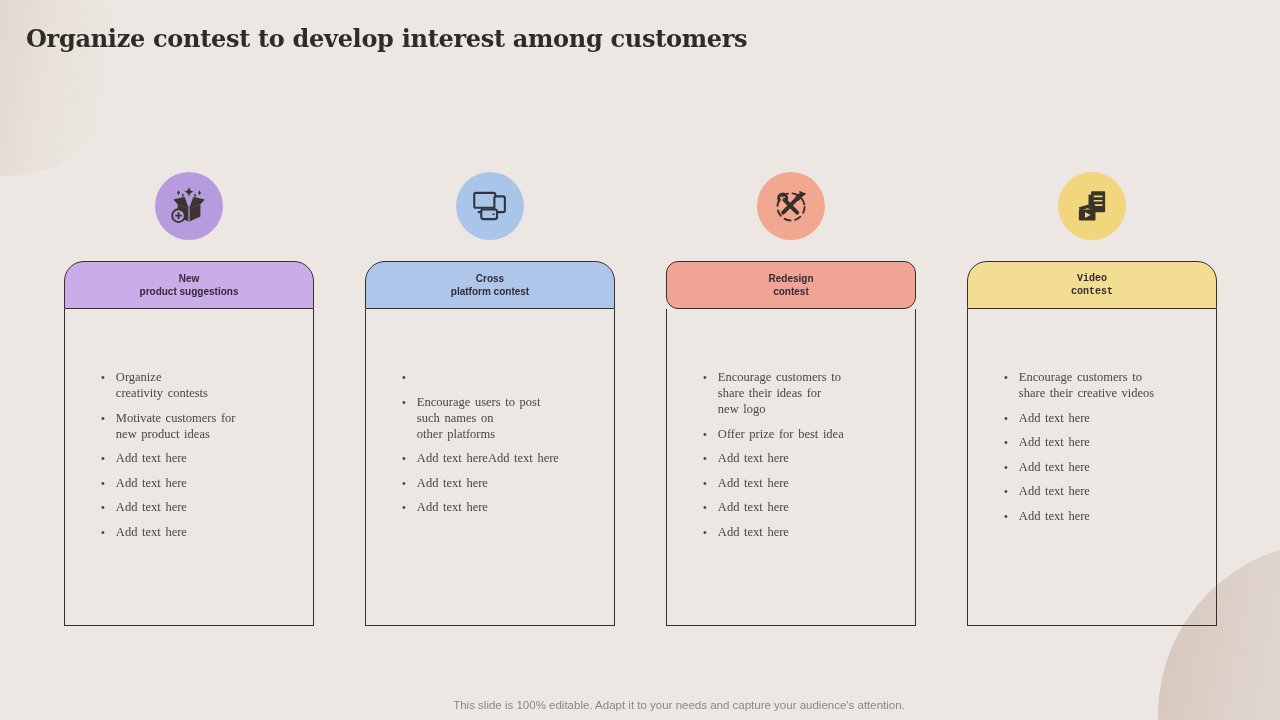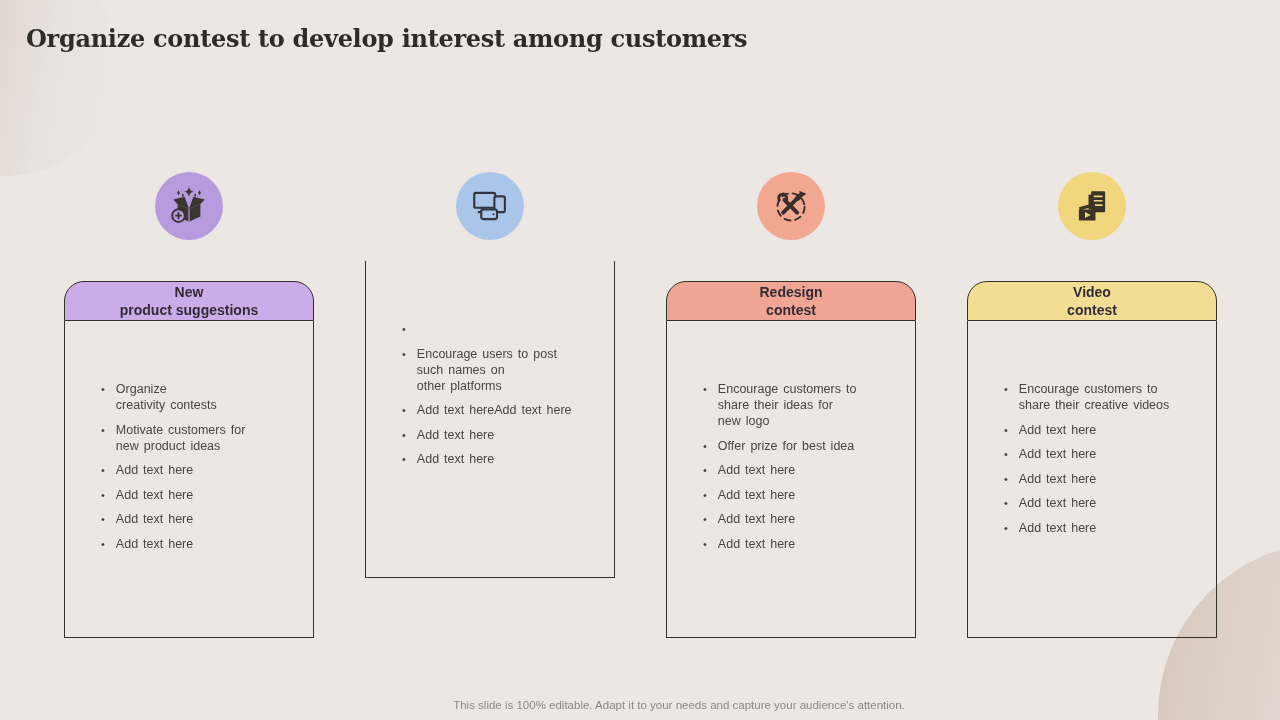--- a/index.html
+++ b/index.html
@@ -29,37 +29,37 @@
     position:absolute; left:64px; top:172px; display:flex; gap:51px;
   }
   .column{ width:250px; display:flex; flex-direction:column; align-items:center; }
   .icon-circle{
     width:68px; height:68px; border-radius:50%;
     display:flex; align-items:center; justify-content:center;
     margin-bottom:21px;
   }
   .card{ width:250px; box-sizing:border-box; }
   .card-header{
-    box-sizing:border-box; height:40px; border:1.6px solid #34302c;
+    box-sizing:border-box; height:48px; border:1.6px solid #34302c;
     border-radius:20px 20px 0 0;
     display:flex; align-items:center; justify-content:center;
-    text-align:center; font-weight:700; font-size:14px; line-height:1.32;
-    color:#322b35; white-space:pre-line;margin-top:20px;
+    text-align:center; font-weight:700; font-size:10px; line-height:1.32;
+    color:#322b35; white-space:pre-line;
   }
   .card-body{
     box-sizing:border-box; height:317px; border:1.6px solid #34302c; border-top:none;
     padding:60px 18px 0 36px; background:transparent;
   }
   ul.bullets{ list-style:none; margin:0; padding:0; }
   ul.bullets li{
     display:flex; gap:11px; margin-bottom:8.5px;
     font-size:12.5px; line-height:16px; color:#4b4540;
   }
   .dot{ flex:0 0 auto; font-size:11px; line-height:16px; color:#4b4540; }
-  .btxt{ white-space:pre-line; word-spacing:1.5px; }
+  .btxt{ white-space:pre-line; word-spacing:1.5px;font-family:Liberation Serif, serif; }
   .footer{
     position:absolute; left:0; width:100%; top:699px; text-align:center;
     font-size:11.5px; color:#8d8781;padding-left:39px;
   }
 </style>
 </head>
 <body>
 
 <div class="slide">
   <div class="circle-tl"></div>
@@ -124,20 +124,22 @@
           <g fill="none" stroke="#32353f" stroke-width="2.4" stroke-linejoin="round" stroke-linecap="round">
             <rect x="6" y="9" width="24" height="17" rx="1.8"></rect>
             <path d="M16 26l-2.5 5M11 31h9"></path>
             <rect x="29" y="13" width="12" height="18" rx="2" fill="#a9c6ea"></rect>
             <rect x="14" y="28" width="18" height="11" rx="2.4" fill="#a9c6ea"></rect>
             <path d="M28 33.5h.01"></path>
           </g>
         </svg>
       </div>
       <div class="card">
+        <div class="card-header" style="background-color: rgb(173, 198, 233);">Cross
+platform contest</div>
         <div class="card-body">
           <ul class="bullets">
             <li>
                 <span class="dot">•</span>
               </li>
             <li>
                 <span class="dot">•</span>
                 <span class="btxt">Encourage users to post
 such names on
 other platforms</span>
@@ -164,21 +166,21 @@
         <svg width="42" height="42" viewBox="0 0 48 48">
           <circle cx="24" cy="25" r="15.5" fill="none" stroke="#3a2e2a" stroke-width="2.2" stroke-dasharray="7 5.4" stroke-linecap="round"></circle>
           <polygon fill="#3a2e2a" points="33.5,6.5 41.5,10 34.5,15"></polygon>
           <circle cx="14.5" cy="15" r="4.6" fill="none" stroke="#3a2e2a" stroke-width="3.4" stroke-dasharray="21 9" transform="rotate(130 14.5 15)"></circle>
           <line x1="16.5" y1="17" x2="31" y2="31.5" stroke="#3a2e2a" stroke-width="4.6" stroke-linecap="round"></line>
           <line x1="31.5" y1="15" x2="15" y2="31.5" stroke="#3a2e2a" stroke-width="4.6" stroke-linecap="round"></line>
           <line x1="33.5" y1="13" x2="31.5" y2="15" stroke="#3a2e2a" stroke-width="6" stroke-linecap="round"></line>
         </svg>
       </div>
       <div class="card">
-        <div class="card-header" style="background-color: rgb(240, 164, 148);">Redesign
+        <div class="card-header" style="background-color: rgb(240, 164, 148); border-radius: 12px;">Redesign
 contest</div>
         <div class="card-body">
           <ul class="bullets">
             <li>
                 <span class="dot">•</span>
                 <span class="btxt">Encourage customers to
 share their ideas for
 new logo</span>
               </li>
             <li>
@@ -211,21 +213,21 @@
         <svg width="42" height="42" viewBox="0 0 48 48">
           <rect x="20" y="11" width="4" height="17" fill="#3a3428"></rect>
           <rect x="23" y="7" width="16" height="24" rx="1" fill="#3a3428"></rect>
           <path d="M26 13h10M26 18h10M26 23h10" stroke="#f2d67d" stroke-width="1.8"></path>
           <polygon fill="#3a3428" points="9,25.5 26.5,20.5 27.7,24 10.2,29"></polygon>
           <rect x="9" y="28" width="19" height="12.5" rx="1" fill="#3a3428"></rect>
           <polygon fill="#f2d67d" points="16,30.8 22.4,34.2 16,37.6"></polygon>
         </svg>
       </div>
       <div class="card">
-        <div class="card-header" style="background-color: rgb(243, 221, 146);">Video
+        <div class="card-header" style="background-color: rgb(243, 221, 146); font-family: Liberation Mono, monospace;">Video
 contest</div>
         <div class="card-body">
           <ul class="bullets">
             <li>
                 <span class="dot">•</span>
                 <span class="btxt">Encourage customers to
 share their creative videos</span>
               </li>
             <li>
                 <span class="dot">•</span>

